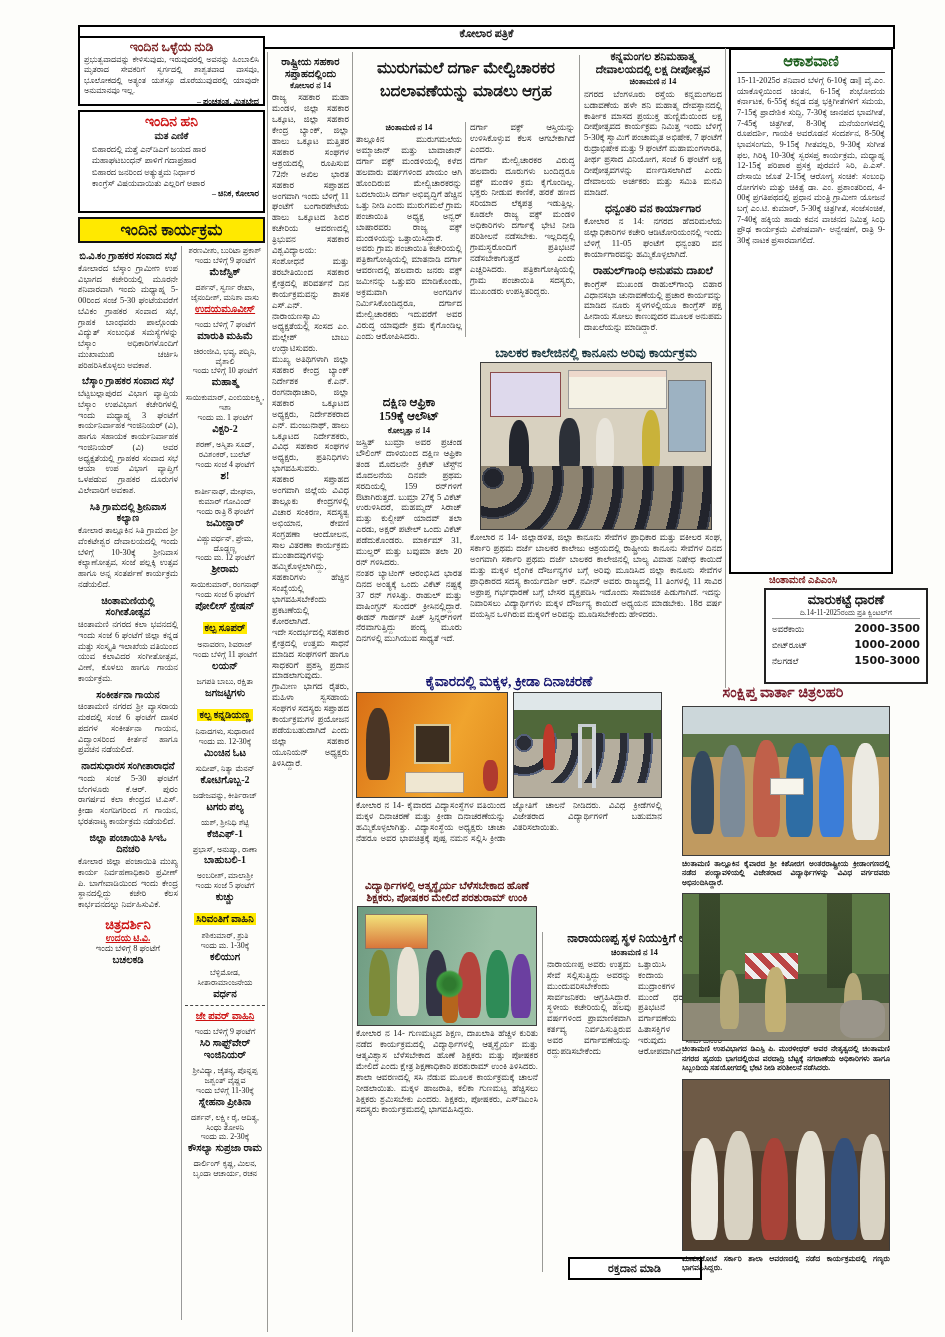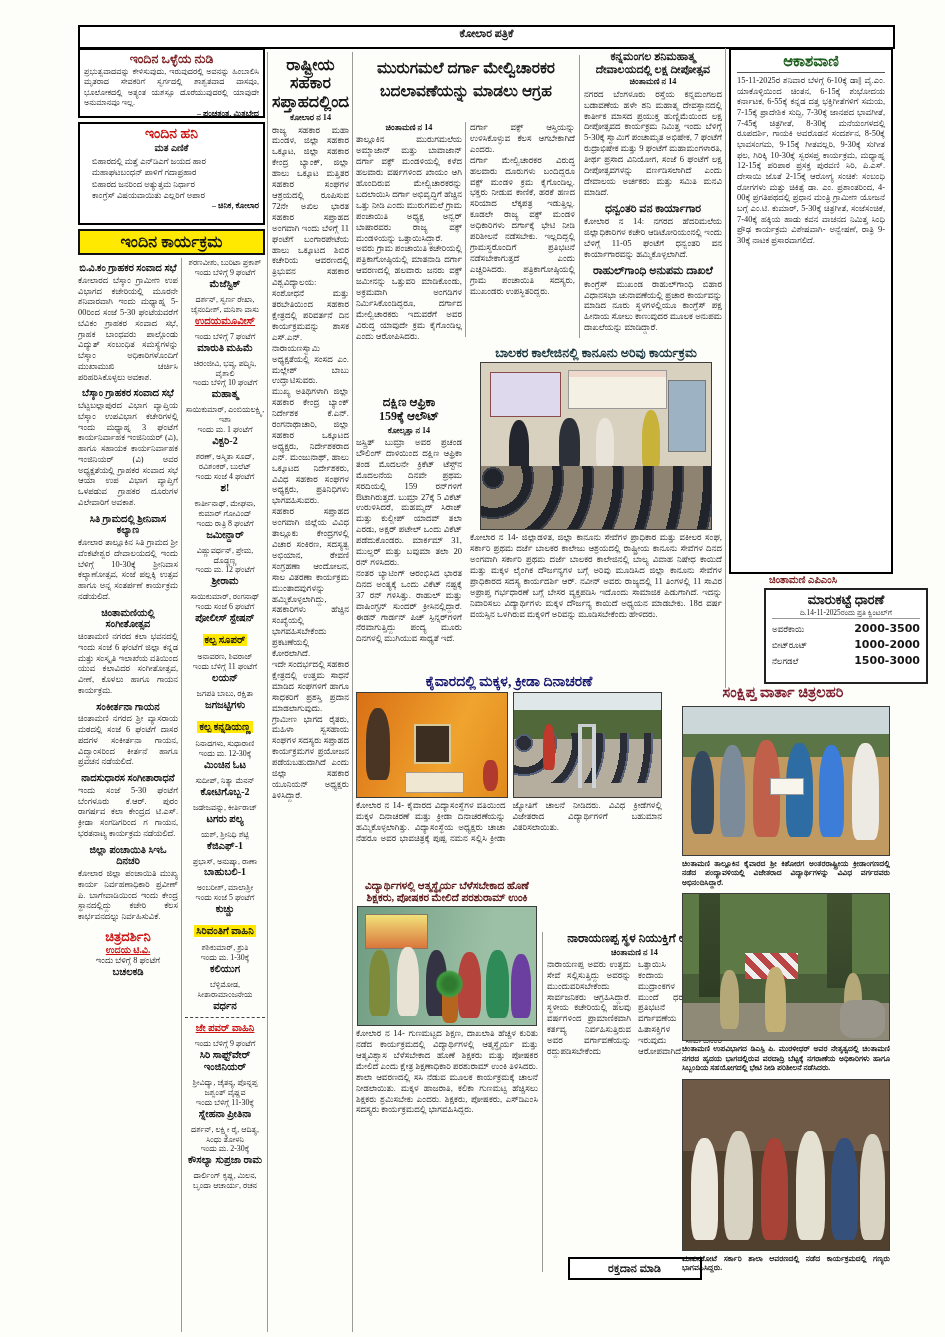--- a/index.html
+++ b/index.html
@@ -79,21 +79,21 @@
     <span class="date">15-11-2025</span>
   </div>
 
   <div class="rule" style="left:267px;top:52px;height:1280px;"></div>
   <div class="rule" style="left:352px;top:52px;height:1280px;"></div>
   <div class="rule" style="left:465px;top:122px;height:215px;"></div>
   <div class="rule" style="left:579px;top:55px;height:283px;"></div>
   <div class="rule" style="left:725px;top:48px;height:640px;"></div>
   <div class="rule" style="left:542px;top:932px;height:340px;"></div>
 
-  <div class="abs" style="left:78px;top:48px;width:187px;">
+  <div class="abs" style="left:78px;top:36px;width:187px;">
     <div class="boxed" style="height:62px;">
       <div class="gw-title">ಇಂದಿನ ಒಳ್ಳೆಯ ನುಡಿ</div>
       <div class="gw-body">ಪ್ರಭುತ್ವವಾದವನ್ನು ಕೇಳಿಸುವುದು, ಇರುವುದರಲ್ಲಿ ಅವನನ್ನು ಹಿಂಬಾಲಿಸಿ ಮೃತರಾದ ಸೇವಕರಿಗೆ ಸ್ವರ್ಗದಲ್ಲಿ ಶಾಶ್ವತವಾದ ವಾಸವೂ, ಭೂಲೋಕದಲ್ಲಿ ಅತ್ಯಂತ ಯಶಸ್ಸೂ ದೊರೆಯುವುದರಲ್ಲಿ ಯಾವುದೇ ಅನುಮಾನವೂ ಇಲ್ಲ.</div>
       <span class="attr">– ಪಂಚತಂತ್ರ, ಮಿತ್ರಭೇದ</span>
     </div>
     <div class="boxed" style="height:95px;margin-top:4px;">
       <div class="hani-title">ಇಂದಿನ ಹನಿ</div>
       <div class="hani-sub">ಮತ ಎಣಿಕೆ</div>
       <span class="hani-line">ಬಿಹಾರದಲ್ಲಿ ಮತ್ತೆ ಎನ್‌ಡಿಎಗೆ ಜಯದ ಹಾರ</span>
       <span class="hani-line">ಮಹಾಘಟಬಂಧನ್ ಪಾಳಿಗೆ ಗದಾಪ್ರಹಾರ</span>
@@ -248,21 +248,21 @@
             <span class="name">ಕೌಸಲ್ಯಾ ಸುಪ್ರಜಾ ರಾಮ</span>
           </div>
           <div class="cin plain">
             <span class="cast">ದಾರ್ಲಿಂಗ್ ಕೃಷ್ಣ, ಮಿಲನ, ಬೃಂದಾ ಆಚಾರ್ಯ, ರಚನ</span>
           </div>
         </div>
     </div>
   </div>
 
   <div class="col" style="left:272px;top:54px;width:77px;height:1278px;">
-    <div class="hX" style="font-size:16px;">ರಾಷ್ಟ್ರೀಯ ಸಹಕಾರ ಸಪ್ತಾಹದಲ್ಲಿಂದು</div>
+    <div class="hX" style="font-size:10px;">ರಾಷ್ಟ್ರೀಯ ಸಹಕಾರ ಸಪ್ತಾಹದಲ್ಲಿಂದು</div>
     <span class="dateline">ಕೋಲಾರ ನ 14</span>
     <div class="body-txt">ರಾಜ್ಯ ಸಹಕಾರ ಮಹಾ ಮಂಡಳ, ಜಿಲ್ಲಾ ಸಹಕಾರ ಒಕ್ಕೂಟ, ಜಿಲ್ಲಾ ಸಹಕಾರ ಕೇಂದ್ರ ಬ್ಯಾಂಕ್, ಜಿಲ್ಲಾ ಹಾಲು ಒಕ್ಕೂಟ ಮತ್ತಿತರ ಸಹಕಾರ ಸಂಘಗಳ ಆಶ್ರಯದಲ್ಲಿ ರೂಪಿಸುವ 72ನೇ ಅಖಿಲ ಭಾರತ ಸಹಕಾರ ಸಪ್ತಾಹದ ಅಂಗವಾಗಿ ಇಂದು ಬೆಳಿಗ್ಗೆ 11 ಘಂಟೆಗೆ ಬಂಗಾರಪೇಟೆಯ ಹಾಲು ಒಕ್ಕೂಟದ ಶಿಬಿರ ಕಚೇರಿಯ ಆವರಣದಲ್ಲಿ ತ್ರಿಭುವನ ಸಹಕಾರ ವಿಶ್ವವಿದ್ಯಾಲಯ: ಸಂಶೋಧನೆ ಮತ್ತು ತರಬೇತಿಯಿಂದ ಸಹಕಾರ ಕ್ಷೇತ್ರದಲ್ಲಿ ಪರಿವರ್ತನೆ ದಿನ ಕಾರ್ಯಕ್ರಮವನ್ನು ಶಾಸಕ ಎಸ್.ಎನ್. ನಾರಾಯಣಸ್ವಾಮಿ ಅಧ್ಯಕ್ಷತೆಯಲ್ಲಿ ಸಂಸದ ಎಂ. ಮಲ್ಲೇಶ್ ಬಾಬು ಉದ್ಘಾಟಿಸುವರು.
 ಮುಖ್ಯ ಅತಿಥಿಗಳಾಗಿ ಜಿಲ್ಲಾ ಸಹಕಾರ ಕೇಂದ್ರ ಬ್ಯಾಂಕ್ ನಿರ್ದೇಶಕ ಕೆ.ಎನ್. ರಂಗನಾಥಾಚಾರಿ, ಜಿಲ್ಲಾ ಸಹಕಾರ ಒಕ್ಕೂಟದ ಅಧ್ಯಕ್ಷರು, ನಿರ್ದೇಶಕರಾದ ಎನ್. ಮಂಜುನಾಥ್, ಹಾಲು ಒಕ್ಕೂಟದ ನಿರ್ದೇಶಕರು, ವಿವಿಧ ಸಹಕಾರ ಸಂಘಗಳ ಅಧ್ಯಕ್ಷರು, ಪ್ರತಿನಿಧಿಗಳು ಭಾಗವಹಿಸುವರು.
 ಸಹಕಾರ ಸಪ್ತಾಹದ ಅಂಗವಾಗಿ ಜಿಲ್ಲೆಯ ವಿವಿಧ ತಾಲ್ಲೂಕು ಕೇಂದ್ರಗಳಲ್ಲಿ ವಿಚಾರ ಸಂಕಿರಣ, ಸದಸ್ಯತ್ವ ಅಭಿಯಾನ, ಠೇವಣಿ ಸಂಗ್ರಹಣಾ ಆಂದೋಲನ, ಸಾಲ ವಿತರಣಾ ಕಾರ್ಯಕ್ರಮ ಮುಂತಾದವುಗಳನ್ನು ಹಮ್ಮಿಕೊಳ್ಳಲಾಗಿದ್ದು, ಸಹಕಾರಿಗಳು ಹೆಚ್ಚಿನ ಸಂಖ್ಯೆಯಲ್ಲಿ ಭಾಗವಹಿಸಬೇಕೆಂದು ಪ್ರಕಟಣೆಯಲ್ಲಿ ಕೋರಲಾಗಿದೆ.
 ಇದೇ ಸಂದರ್ಭದಲ್ಲಿ ಸಹಕಾರ ಕ್ಷೇತ್ರದಲ್ಲಿ ಉತ್ತಮ ಸಾಧನೆ ಮಾಡಿದ ಸಂಘಗಳಿಗೆ ಹಾಗೂ ಸಾಧಕರಿಗೆ ಪ್ರಶಸ್ತಿ ಪ್ರದಾನ ಮಾಡಲಾಗುವುದು. ಗ್ರಾಮೀಣ ಭಾಗದ ರೈತರು, ಮಹಿಳಾ ಸ್ವಸಹಾಯ ಸಂಘಗಳ ಸದಸ್ಯರು ಸಪ್ತಾಹದ ಕಾರ್ಯಕ್ರಮಗಳ ಪ್ರಯೋಜನ ಪಡೆಯಬಹುದಾಗಿದೆ ಎಂದು ಜಿಲ್ಲಾ ಸಹಕಾರ ಯೂನಿಯನ್ ಅಧ್ಯಕ್ಷರು ತಿಳಿಸಿದ್ದಾರೆ.</div>
   </div>
 
   <div class="abs" style="left:356px;top:56px;width:220px;text-align:center;font-weight:bold;font-size:15.5px;line-height:1.5;">
     <div>ಮುರುಗಮಲೆ ದರ್ಗಾ ಮೇಲ್ವಿಚಾರಕರ</div>
     <div>ಬದಲಾವಣೆಯನ್ನು ಮಾಡಲು ಆಗ್ರಹ</div>

